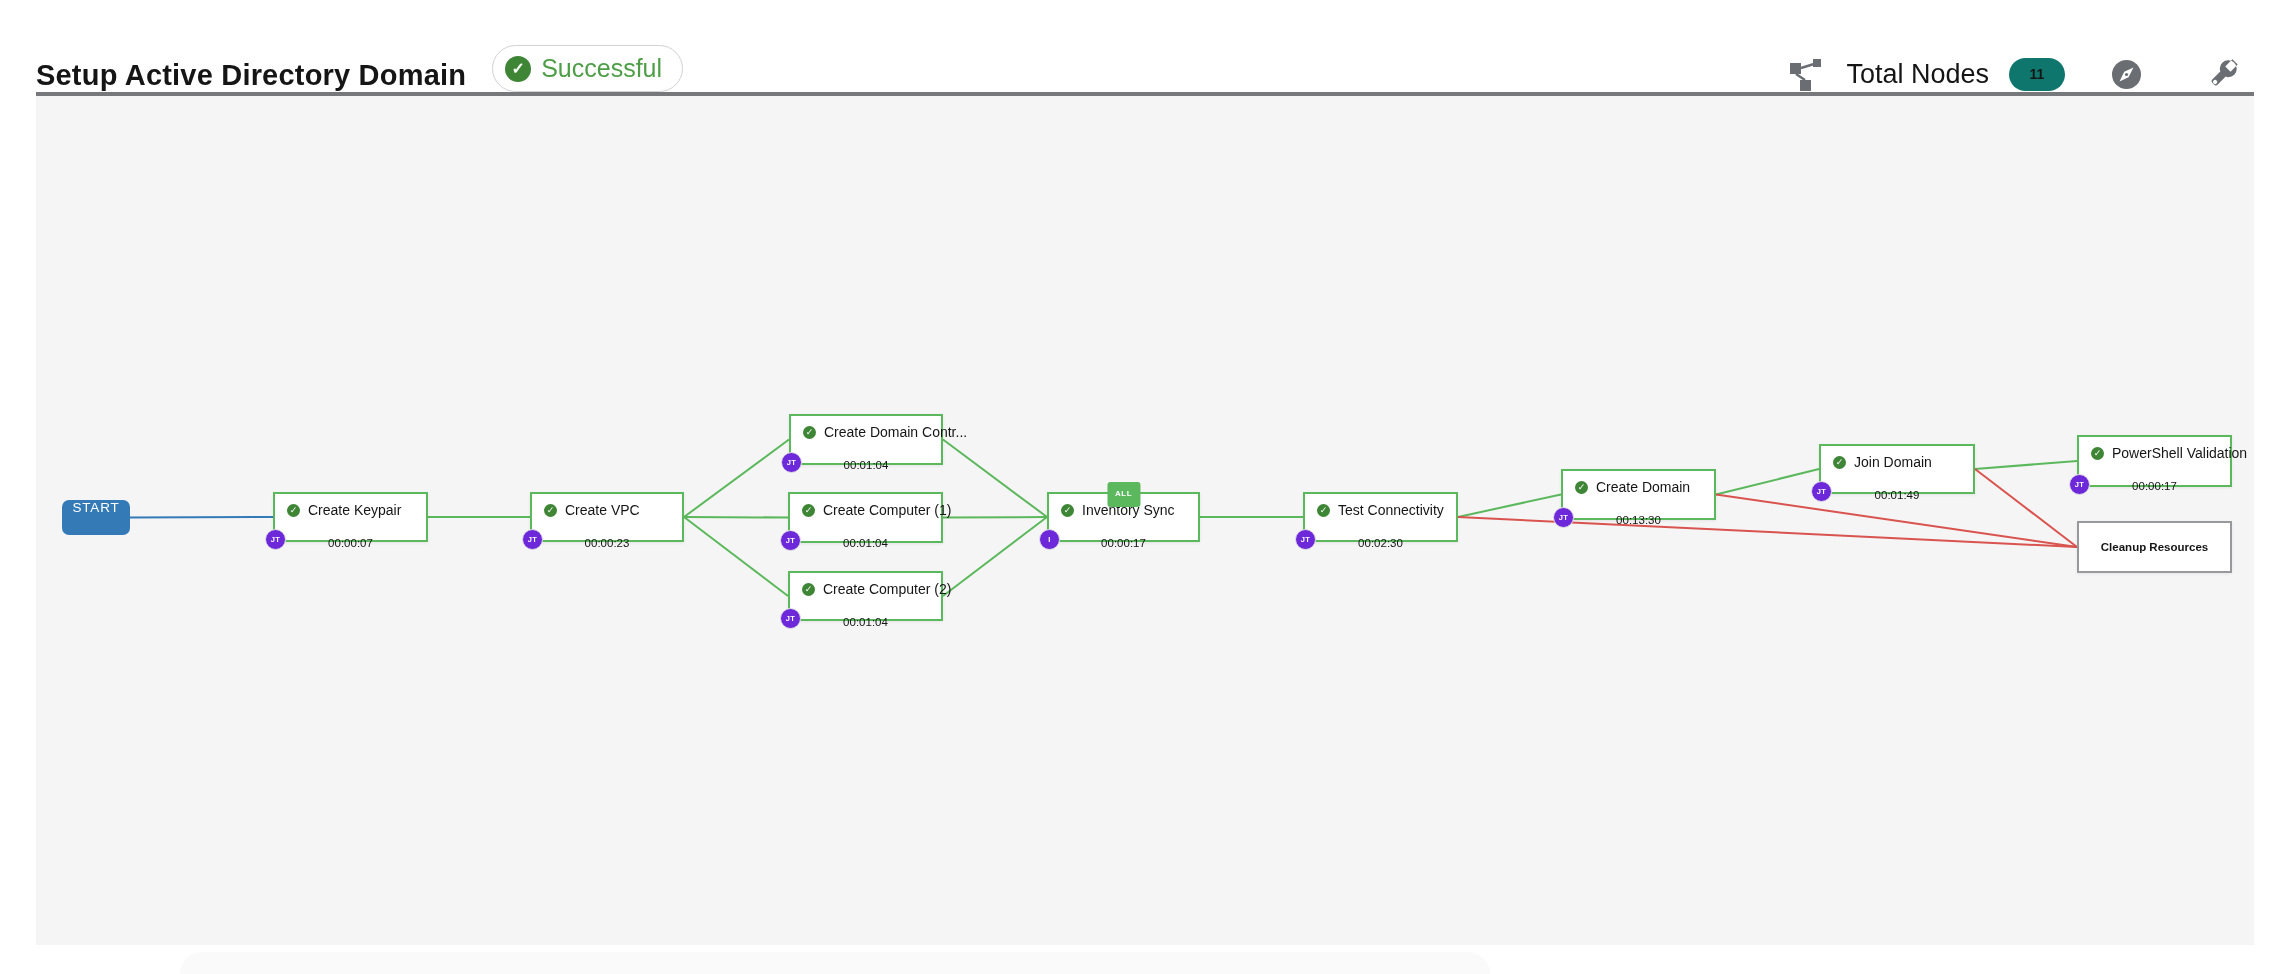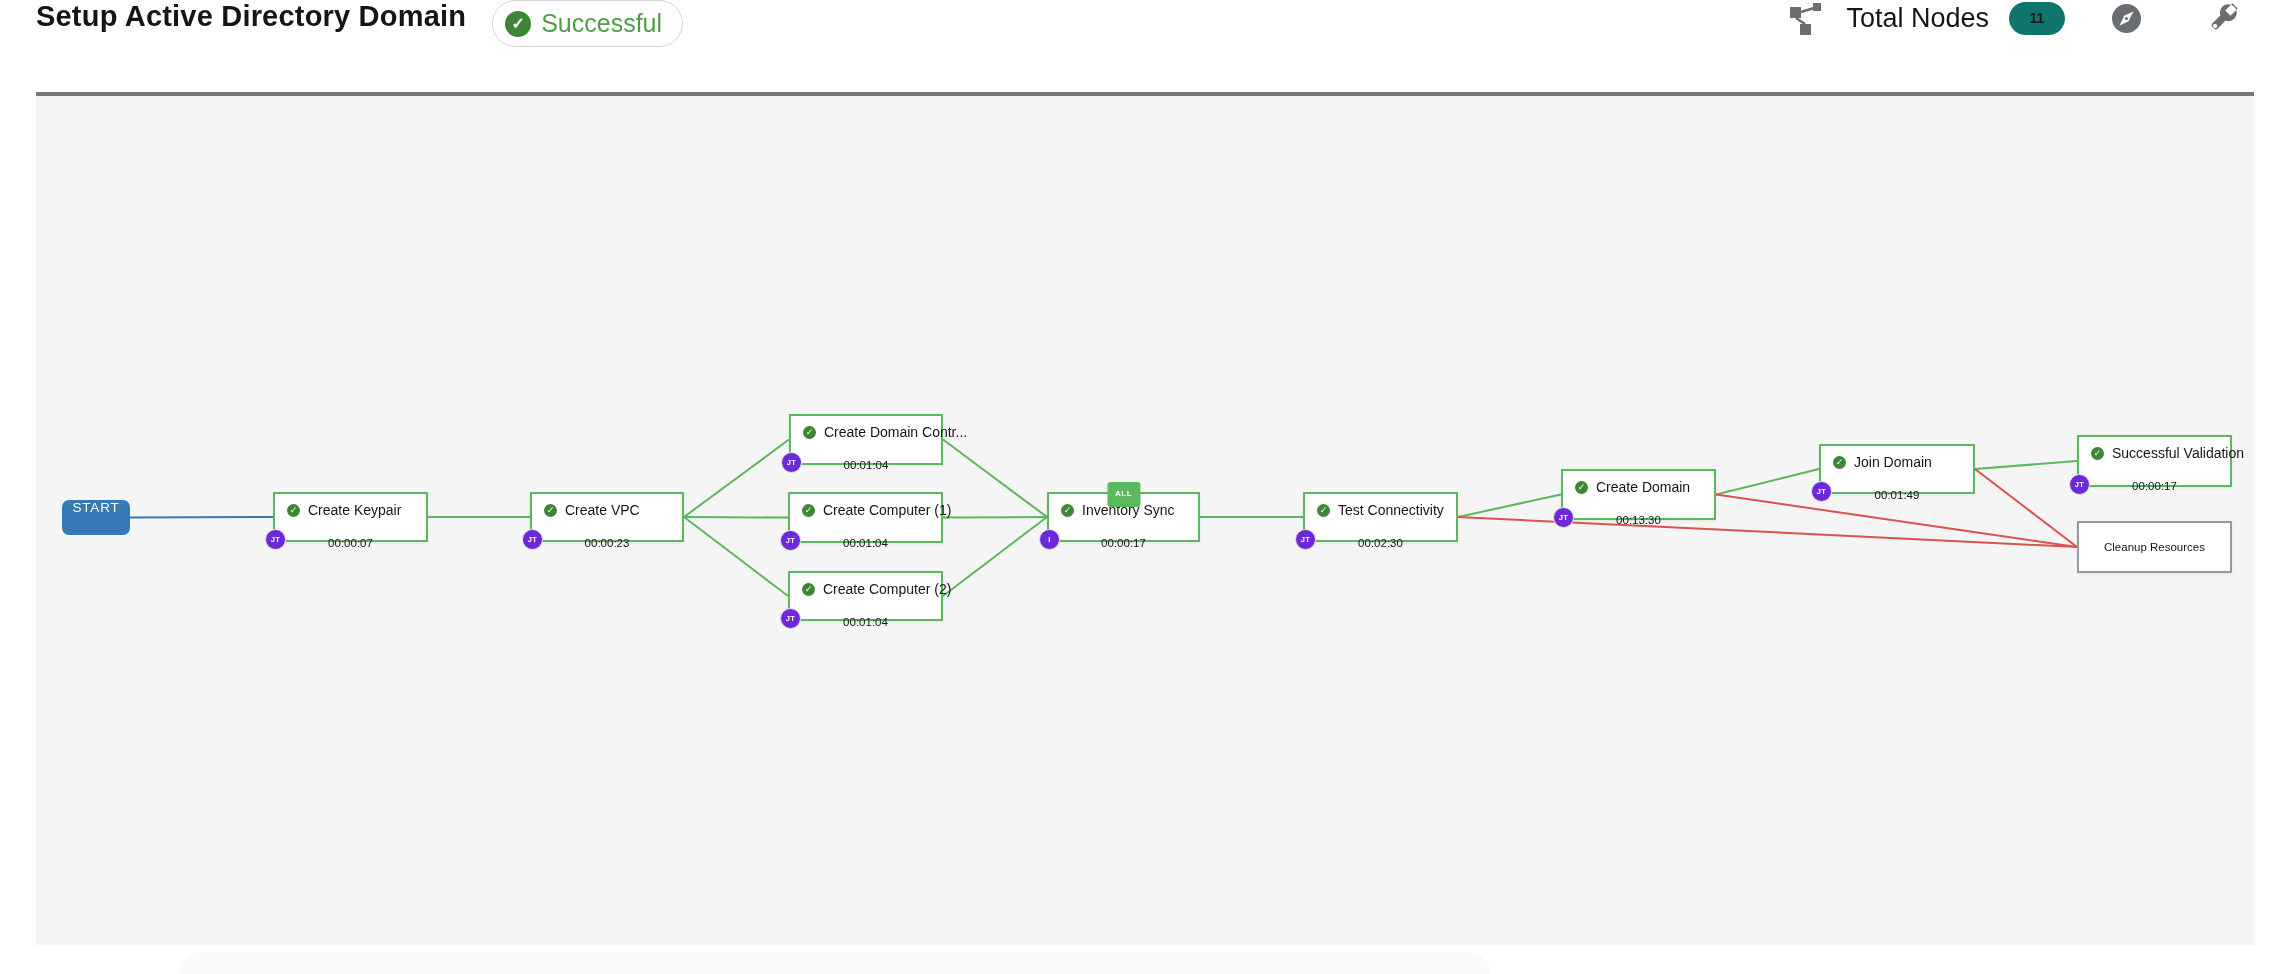--- a/index.html
+++ b/index.html
@@ -3,21 +3,21 @@
 <meta charset="utf-8">
 <style>
   html,body{margin:0;padding:0;}
   body{
     width:2290px;height:974px;position:relative;overflow:hidden;
     background:#ffffff;font-family:"Liberation Sans",sans-serif;color:#151515;
   }
   
   .header{
     position:absolute;top:0;left:0;width:2290px;height:92px;
-    display:flex;align-items:flex-start;box-sizing:border-box;
+    display:flex;align-items:flex-end;box-sizing:border-box;
     padding:0 32px 0 36px;background:#ffffff;
   }
   .page-title{font-size:29px;font-weight:700;letter-spacing:.2px;color:#151515;white-space:nowrap;}
   .status-pill{
     margin-left:26px;display:flex;align-items:center;gap:10px;
     border:1px solid #d2d2d2;border-radius:26px;padding:8px 20px 8px 12px;background:#fff;
   }
   .pill-check{
     width:26px;height:26px;border-radius:50%;background:#3e8635;color:#fff;
     font-size:16px;font-weight:700;display:flex;align-items:center;justify-content:center;line-height:1;
@@ -39,21 +39,21 @@
   
   .wf-start{
     position:absolute;background:#337ab7;border-radius:7px;color:#fff;
     display:flex;align-items:flex-start;justify-content:center;
     font-size:13.5px;letter-spacing:.8px;box-sizing:border-box;
   }
   .node{
     position:absolute;background:#ffffff;border:2px solid #5cb85c;box-sizing:border-box;
     box-shadow:0 1px 3px rgba(0,0,0,.07);
   }
-  .node.not-run{border-color:#97999c;}
+  .node.not-run{border-color:#97999c;font-weight:bold;}
   .node-row{display:flex;align-items:center;gap:8px;margin:8px 0 0 12px;}
   .node-check{
     width:13px;height:13px;border-radius:50%;background:#3e8635;color:#fff;flex:0 0 13px;
     font-size:9px;display:flex;align-items:center;justify-content:center;line-height:1;
   }
   .node-label{font-size:14px;color:#151515;white-space:nowrap;}
   .node-time{text-align:center;font-size:11.5px;color:#151515;margin-top:19px;}
   .node-label-center{
     position:absolute;top:0;left:0;width:100%;height:100%;
     display:flex;align-items:center;justify-content:center;font-size:11.5px;color:#151515;
@@ -221,21 +221,21 @@
       <div class="node-row">
         <span class="node-check">✓</span>
         <span class="node-label">Join Domain</span>
       </div>
       <div class="node-time">00:01:49</div>
       <span class="node-badge">JT</span>
     </div>
     <div class="node" style="left: 2041px; top: 339px; width: 155px; height: 52px;">
       <div class="node-row">
         <span class="node-check">✓</span>
-        <span class="node-label">Successful Validation</span>
+        <span class="node-label">PowerShell Validation</span>
       </div>
       <div class="node-time">00:00:17</div>
       <span class="node-badge">JT</span>
     </div>
     <div class="node not-run" style="left: 2041px; top: 425px; width: 155px; height: 52px;">
       <div class="node-label-center">Cleanup Resources</div>
     </div>
   </div>
 
 <div class="peek-panel"></div>

